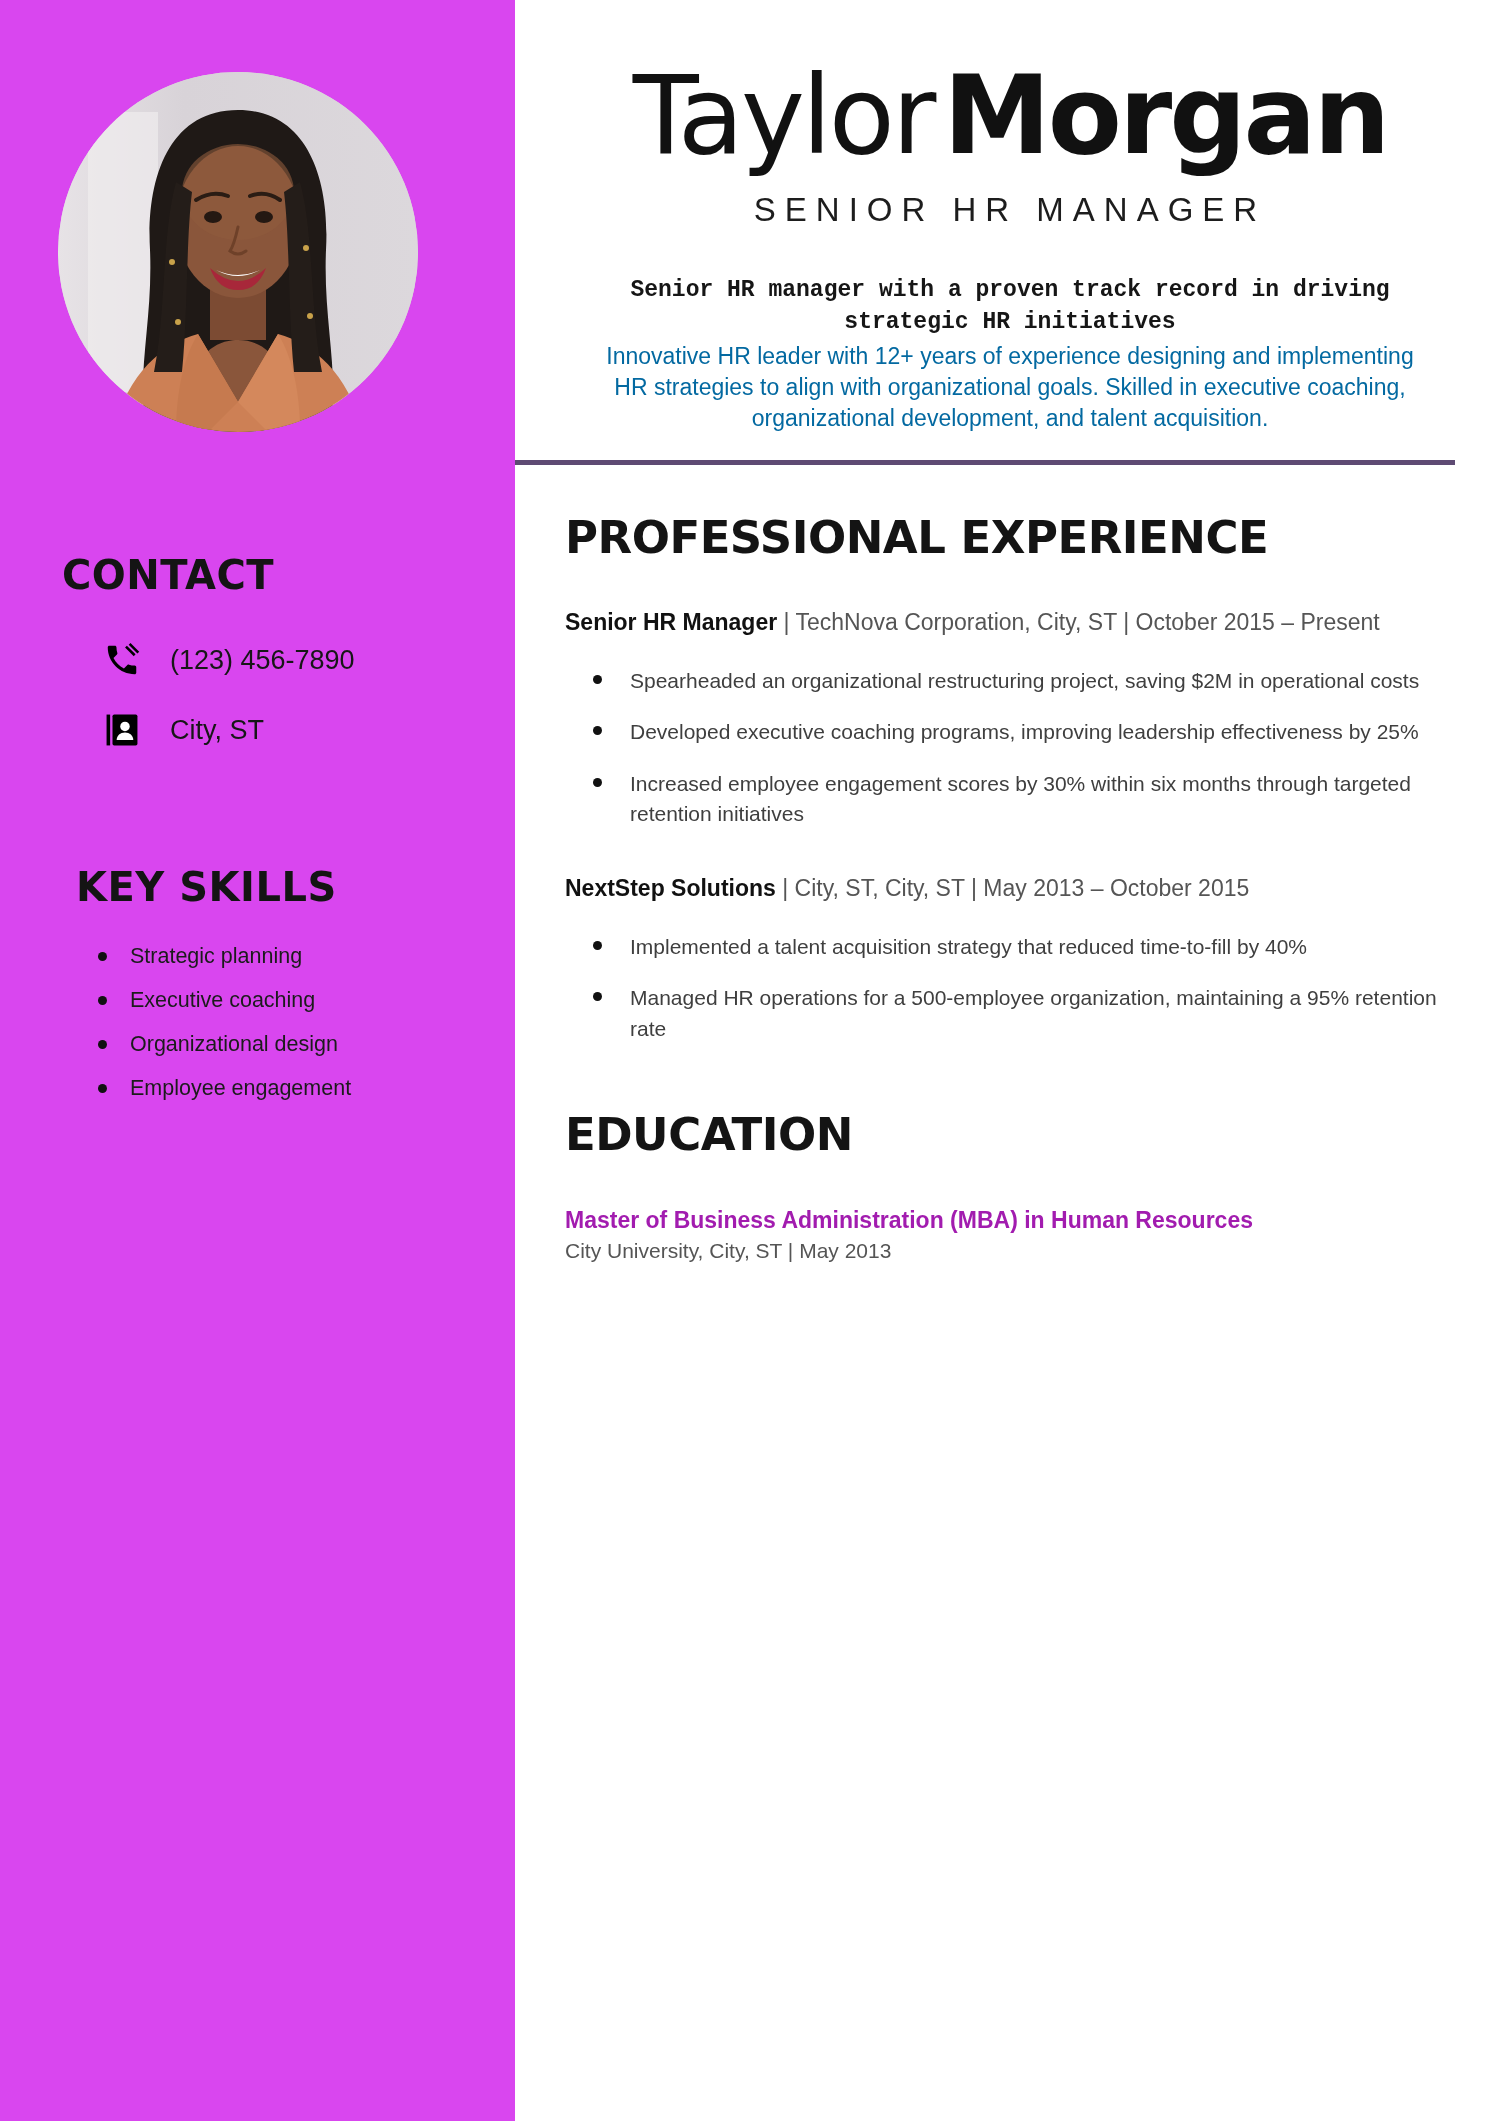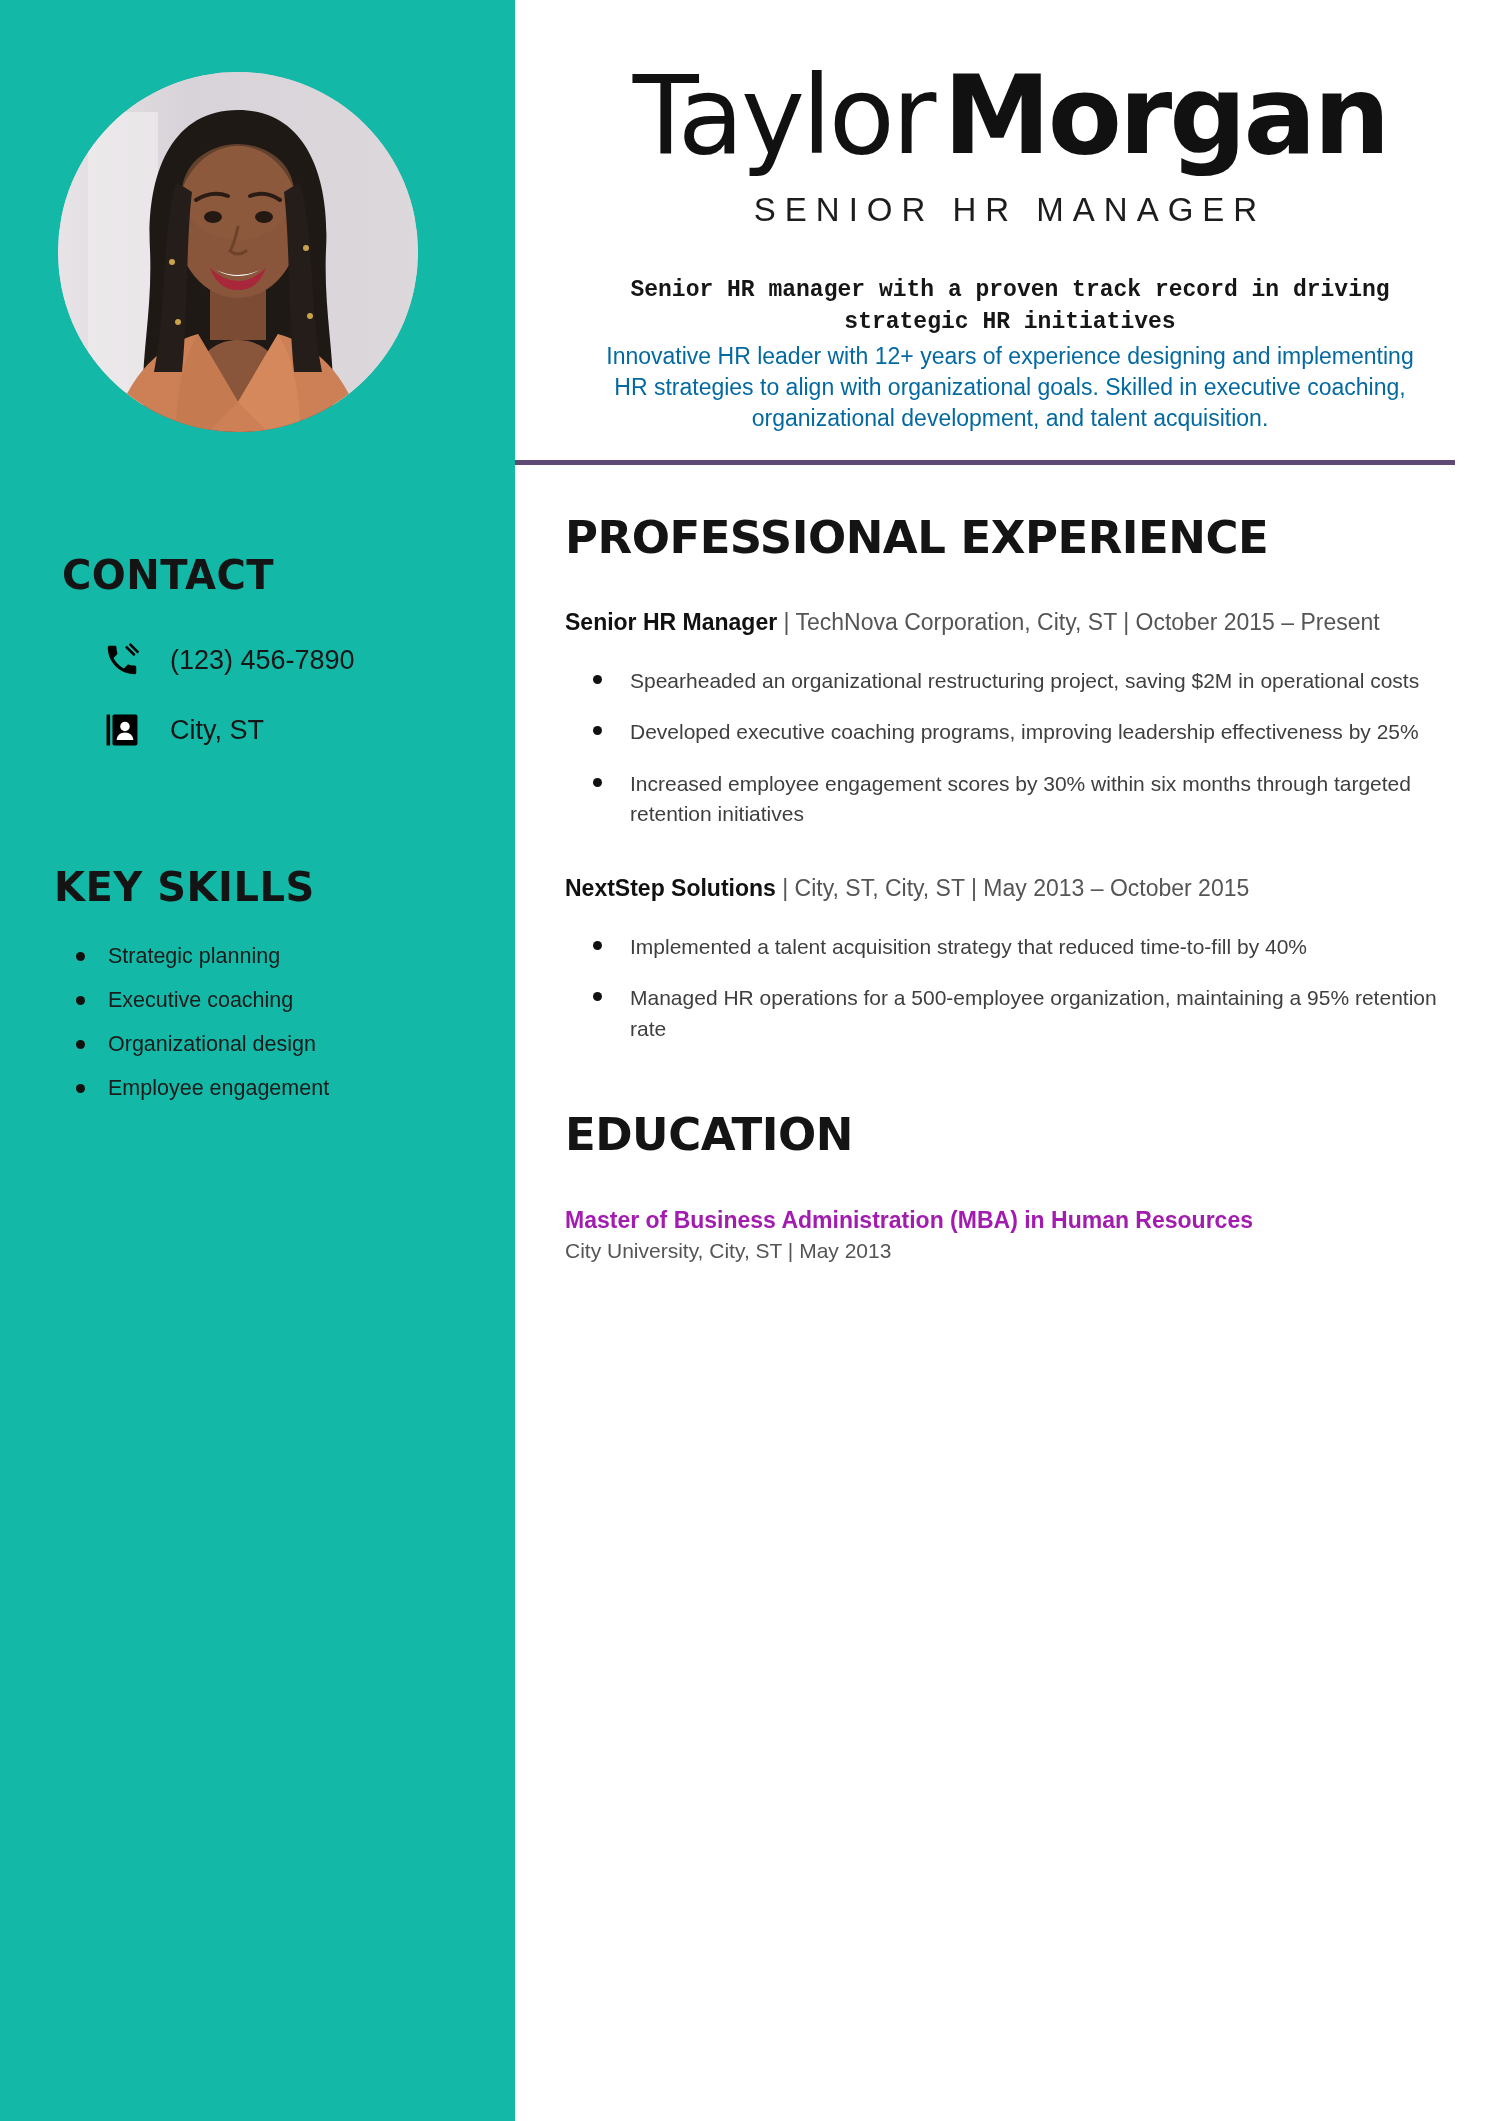--- a/index.html
+++ b/index.html
@@ -9,21 +9,21 @@
     margin:0 auto;
     background:#ffffff;
     font-family:"Liberation Sans", sans-serif;
     color:#1a1a1a;
     overflow:hidden;
   }
   
   .sidebar{
     position:absolute;left:0;top:0;
     width:515px;height:100%;
-    background:#14b8a6;
+    background:#d946ef;
   }
   .photo{
     position:absolute;left:58px;top:72px;
     width:360px;height:360px;border-radius:50%;
     overflow:hidden;background:#d9d5d9;
   }
   .photo svg{display:block;width:100%;height:100%;}
   .side-heading{
     margin:0;
     font-family:"DejaVu Sans", sans-serif;
@@ -31,21 +31,21 @@
     font-size:40px;
     letter-spacing:0.5px;
     color:#141414;
   }
   .contact{position:absolute;left:62px;top:552px;width:420px;}
   .contact-rows{margin-top:40px;}
   .crow{display:flex;align-items:center;margin-left:40px;margin-bottom:26px;height:44px;}
   .cicon{width:40px;height:40px;flex:0 0 40px;display:flex;align-items:center;justify-content:center;}
   .cicon svg{width:38px;height:38px;}
   .ctext{margin-left:28px;font-size:27px;color:#161616;}
-  .skills{position:absolute;left:54px;top:864px;width:420px;}
+  .skills{position:absolute;left:76px;top:864px;width:420px;}
   .skills ul{list-style:none;margin:34px 0 0 0;padding:0;}
   .skills li{
     position:relative;
     margin:0 0 19px 0;
     padding-left:54px;
     font-size:21.5px;color:#1b1b1b;
   }
   .skills li::before{
     content:"";position:absolute;left:22px;top:8px;
     width:9px;height:9px;border-radius:50%;background:#111;

